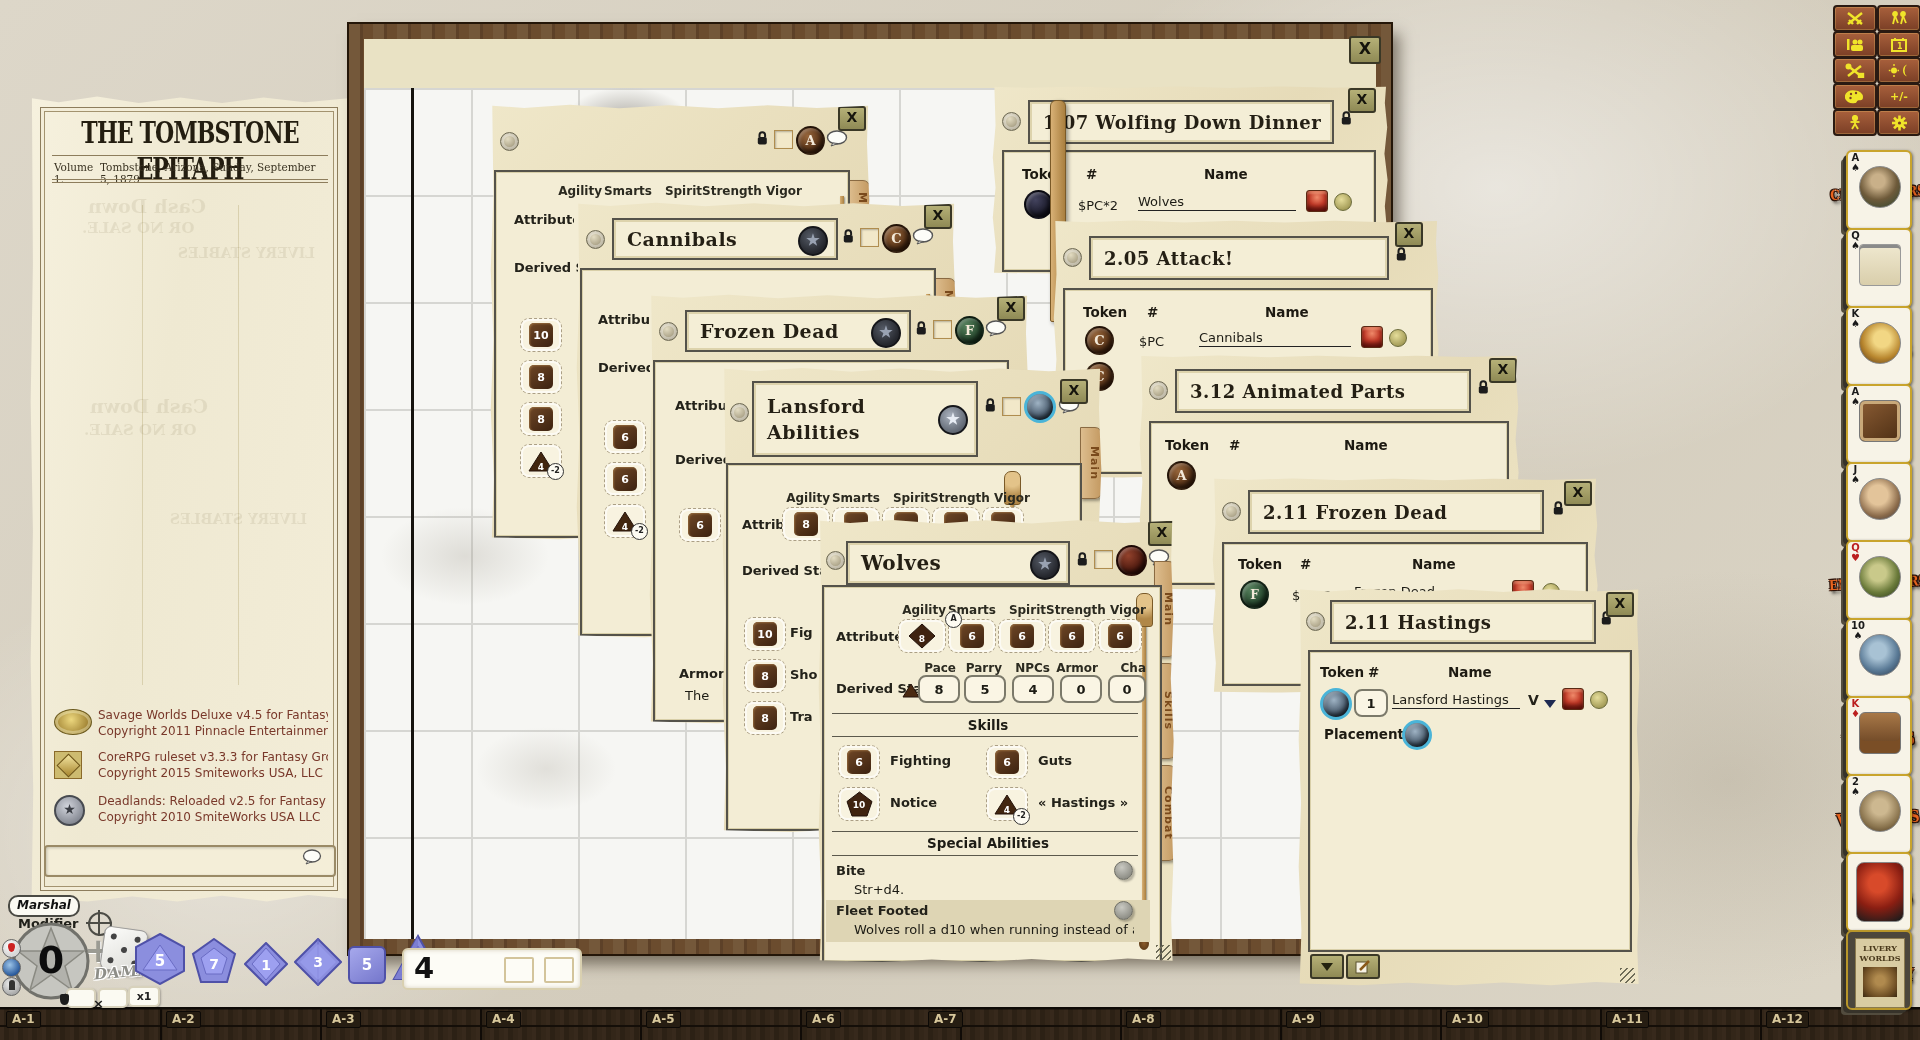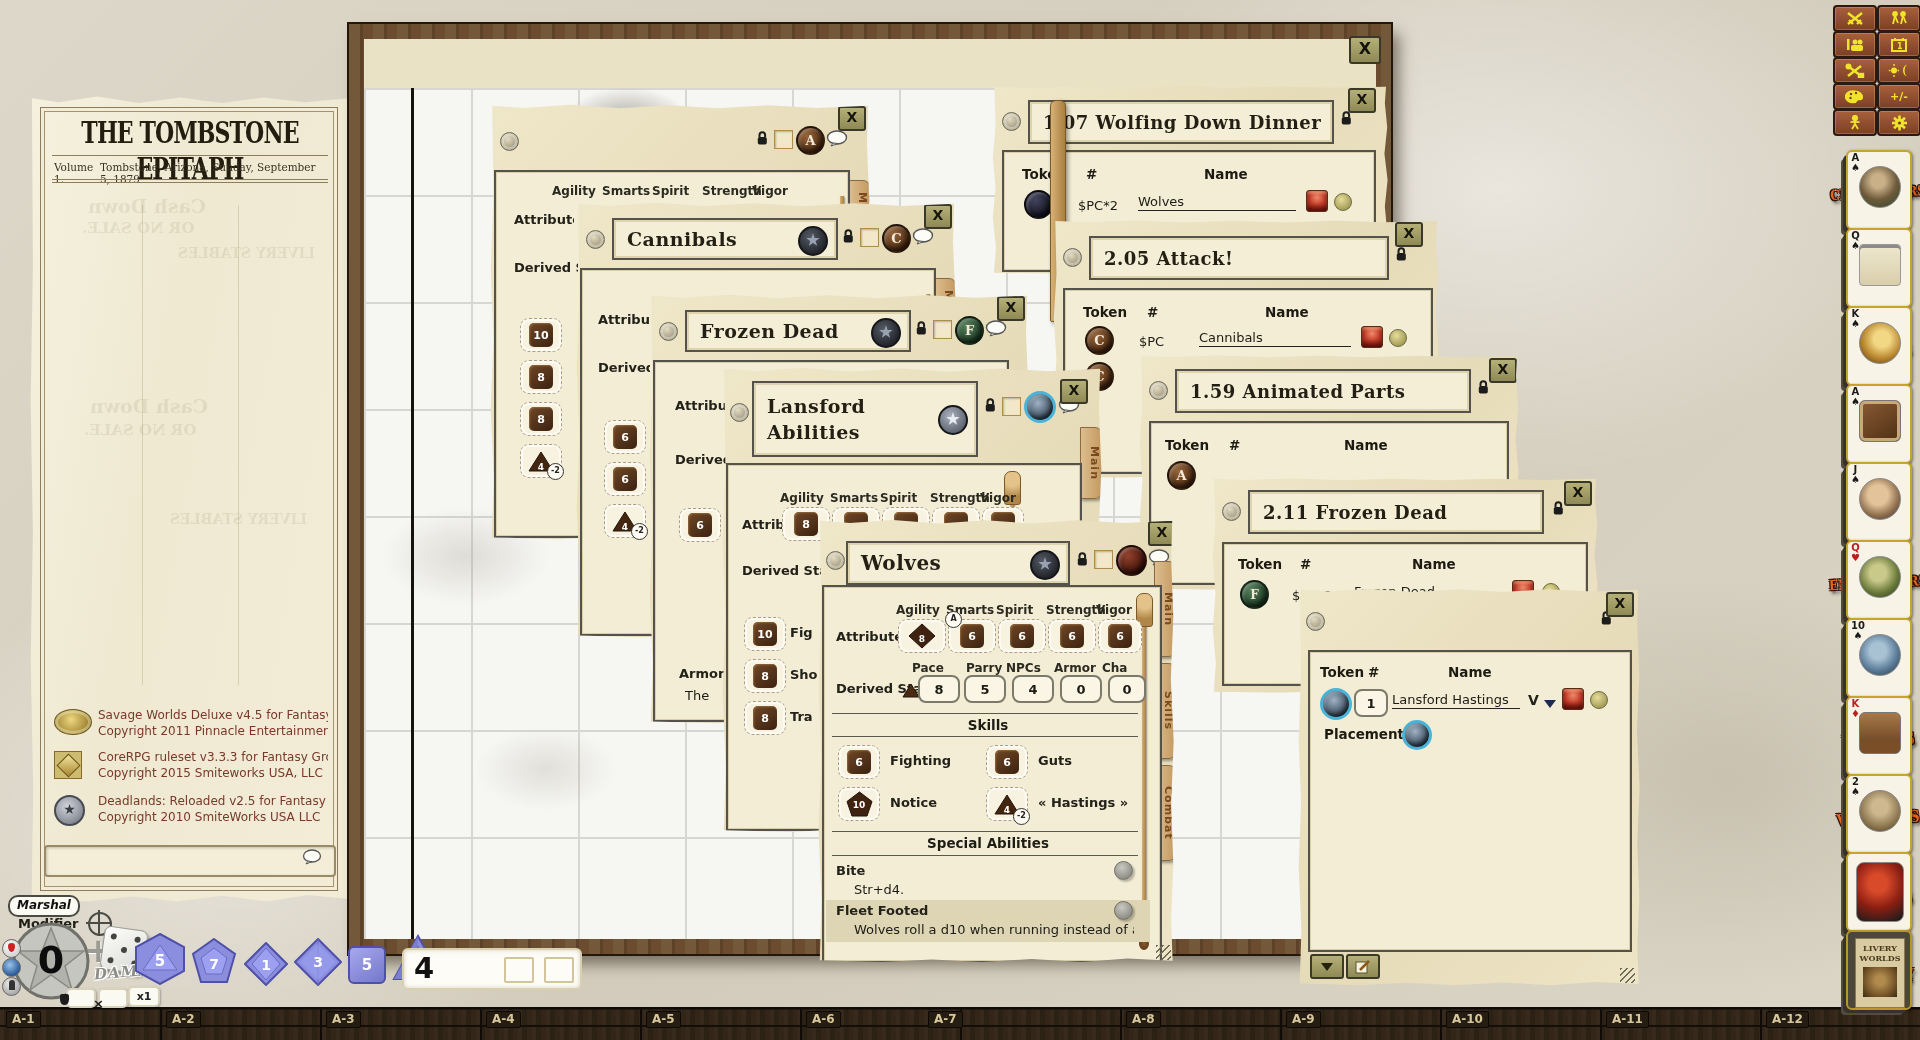--- a/index.html
+++ b/index.html
@@ -42,21 +42,21 @@
   .c-blue{background:radial-gradient(circle at 42% 35%,#9fb3c4,#2a3b4d 78%);border:3px solid #4ab4d8;}
   .panel{position:absolute;border:2px solid #54524a;background:#f3edd5;box-shadow:inset 0 0 0 1px #d8cfa8;}
   .tab{position:absolute;width:20px;background:linear-gradient(90deg,#ddbd8e,#c49a62);
       border:1px solid #8a6a42;border-radius:0 7px 7px 0;writing-mode:vertical-rl;
       font-size:11px;font-weight:bold;color:#7a4a1c;text-align:center;letter-spacing:1px;
       box-shadow:2px 2px 3px rgba(0,0,0,.35);}
   .pole{position:absolute;width:4px;background:linear-gradient(90deg,#d8b176,#a97f3f);box-shadow:1px 1px 2px rgba(0,0,0,.4);}
   .finial{position:absolute;width:15px;height:32px;background:radial-gradient(circle at 50% 20%,#e3c389 30%,#b08748 70%);
       border-radius:7px 7px 3px 3px;border:1px solid #7a5a28;}
   .knob{position:absolute;width:10px;height:13px;background:radial-gradient(#8a5c2c,#4e3010);border-radius:50%;}
-  .hdr5{position:absolute;font-size:12px;font-weight:bold;color:#2b2a20;width:50px;text-align:left;font-family:"DejaVu Sans",sans-serif;}
+  .hdr5{position:absolute;font-size:12px;font-weight:bold;color:#2b2a20;width:50px;text-align:right;font-family:"DejaVu Sans",sans-serif;}
   .flab{position:absolute;font-size:13px;font-weight:bold;color:#23221a;white-space:nowrap;overflow:hidden;}
   .dpill{position:absolute;width:46px;height:32px;border:1px dashed #ab9f85;border-radius:9px;background:#f8f3e0;
       display:flex;align-items:center;justify-content:center;box-shadow:inset 0 0 0 2px rgba(255,255,255,.6);}
   .dsq{width:24px;height:24px;border-radius:5px;background:linear-gradient(145deg,#6f4726,#3c2210);
       color:#fff;font-size:11px;font-weight:bold;display:flex;align-items:center;justify-content:center;
       box-shadow:inset 1px 1px 2px #91683c;}
   .dtri{width:26px;height:23px;position:relative;display:flex;align-items:flex-end;justify-content:center;}
   .dtri svg{position:absolute;left:0;top:0;}
   .dtri span{position:relative;color:#fff;font-size:9px;font-weight:bold;line-height:12px;}
   .mbadge{position:absolute;width:15px;height:15px;border-radius:50%;background:#fdfbf2;border:1px solid #333;
@@ -376,21 +376,21 @@
     <div class="dpill" style="left:30px;top:214px;width:40px">
         <div class="dsq">6</div>
       </div>
     <span class="flab" style="left:30px;top:372px">Armor</span>
     <span class="ptext" style="left:36px;top:394px">The</span>
   </div>
 
   <div class="win torn" style="left:1139px;top:355px;width:380px;height:235px;z-index:15">
     <div class="radial" style="left:10px;top:26px"></div>
     <div class="titlebox" style="left:36px;top:14px;width:292px;height:40px;font-size:18px">
-      <span class="t">1.59 Animated Parts</span>
+      <span class="t">3.12 Animated Parts</span>
     </div>
     <div class="lock" style="left:338px;top:24px"><svg width="13" height="17">
           <path d="M3.5 7 V5 a2.8 2.8 0 0 1 5.6 0 V7" fill="none" stroke="#1c1c1c" stroke-width="2"></path>
           <rect x="1.8" y="7" width="9" height="7.5" rx="1.8" fill="#1c1c1c"></rect>
         </svg></div>
     <div class="xbtn" style="left:350px;top:3px"></div>
     <div class="panel" style="left:10px;top:66px;width:356px;height:160px"></div>
     <span class="ehead" style="left:26px;top:82px">Token</span>
     <span class="ehead" style="left:90px;top:82px">#</span>
     <span class="ehead" style="left:205px;top:82px">Name</span>
@@ -527,21 +527,21 @@
         <div class="dsq">6</div>
       </div>
     <div class="dpill" style="left:230px;top:100px">
         <div class="dsq">6</div>
       </div>
     <div class="dpill" style="left:280px;top:100px;width:42px">
         <div class="dsq">6</div>
       </div>
 
     <span class="hdr5" style="left:94px;top:142px;width:44px">Pace</span>
-    <span class="hdr5" style="left:148px;top:142px;width:44px">Parry</span>
+    <span class="hdr5" style="left:140px;top:142px;width:44px">Parry</span>
     <span class="hdr5" style="left:188px;top:142px;width:44px">NPCs</span>
     <span class="hdr5" style="left:236px;top:142px;width:44px">Armor</span>
     <span class="hdr5" style="left:284px;top:142px;width:44px">Cha</span>
     <span class="flab" style="left:18px;top:162px">Derived Stats</span>
     <div class="dtri" style="position:absolute;left:84px;top:164px;width:18px;height:16px">
         <svg width="18" height="16">
           <polygon points="9,1 17,14 1,14" fill="#4a2a12" stroke="#24130a"></polygon>
         </svg>
       </div>
     <div class="sbox" style="left:100px;top:156px">
@@ -601,20 +601,23 @@
     <span class="ptext" style="left:36px;top:363px">Str+d4.</span>
     <div style="position:absolute;left:8px;top:381px;width:324px;height:42px;background:#ded5b4"></div>
     <span class="flab" style="left:18px;top:384px">Fleet Footed</span>
     <div class="gcirc" style="left:296px;top:382px"></div>
     <span class="ptext" style="left:36px;top:403px;width:280px;overflow:hidden">Wolves roll a d10 when running instead of a</span>
     <div class="grip" style="left:338px;top:426px"></div>
   </div>
 
   <div class="win torn" style="left:1298px;top:588px;width:342px;height:398px;z-index:19">
     <div class="radial" style="left:8px;top:24px"></div>
+    <div class="titlebox" style="left:32px;top:12px;width:262px;height:40px;font-size:18px">
+      <span class="t">2.11 Hastings</span>
+    </div>
     <div class="lock" style="left:302px;top:22px"><svg width="13" height="17">
           <path d="M3.5 7 V5 a2.8 2.8 0 0 1 5.6 0 V7" fill="none" stroke="#1c1c1c" stroke-width="2"></path>
           <rect x="1.8" y="7" width="9" height="7.5" rx="1.8" fill="#1c1c1c"></rect>
         </svg></div>
     <div class="xbtn" style="left:308px;top:4px"></div>
     <div class="panel" style="left:10px;top:62px;width:320px;height:298px"></div>
     <span class="ehead" style="left:22px;top:76px">Token</span>
     <span class="ehead" style="left:70px;top:76px">#</span>
     <span class="ehead" style="left:150px;top:76px">Name</span>
     <div class="ltok c-blue" style="left:22px;top:100px;width:26px;height:26px"></div>

